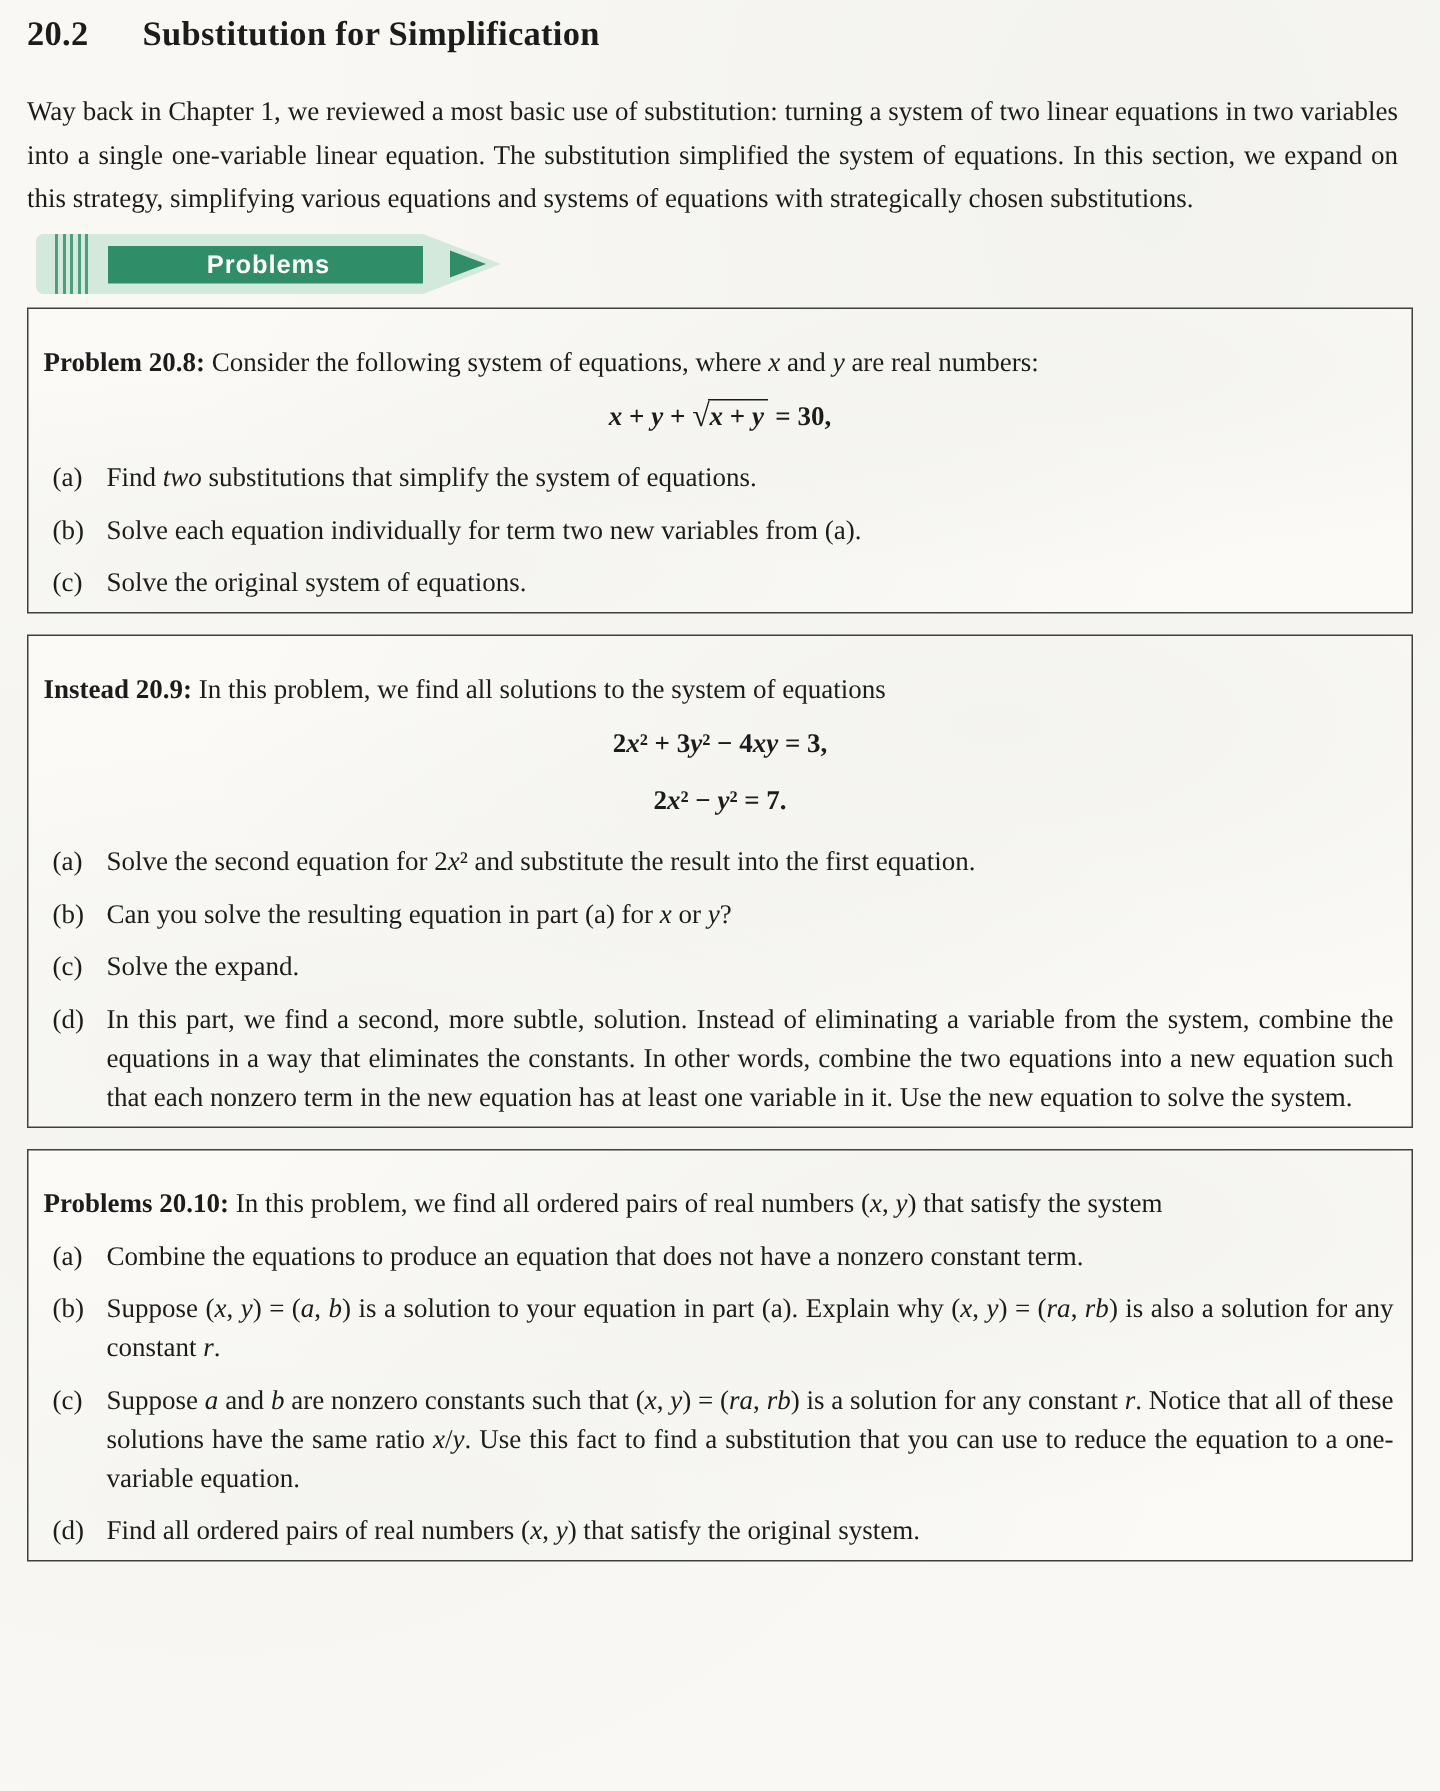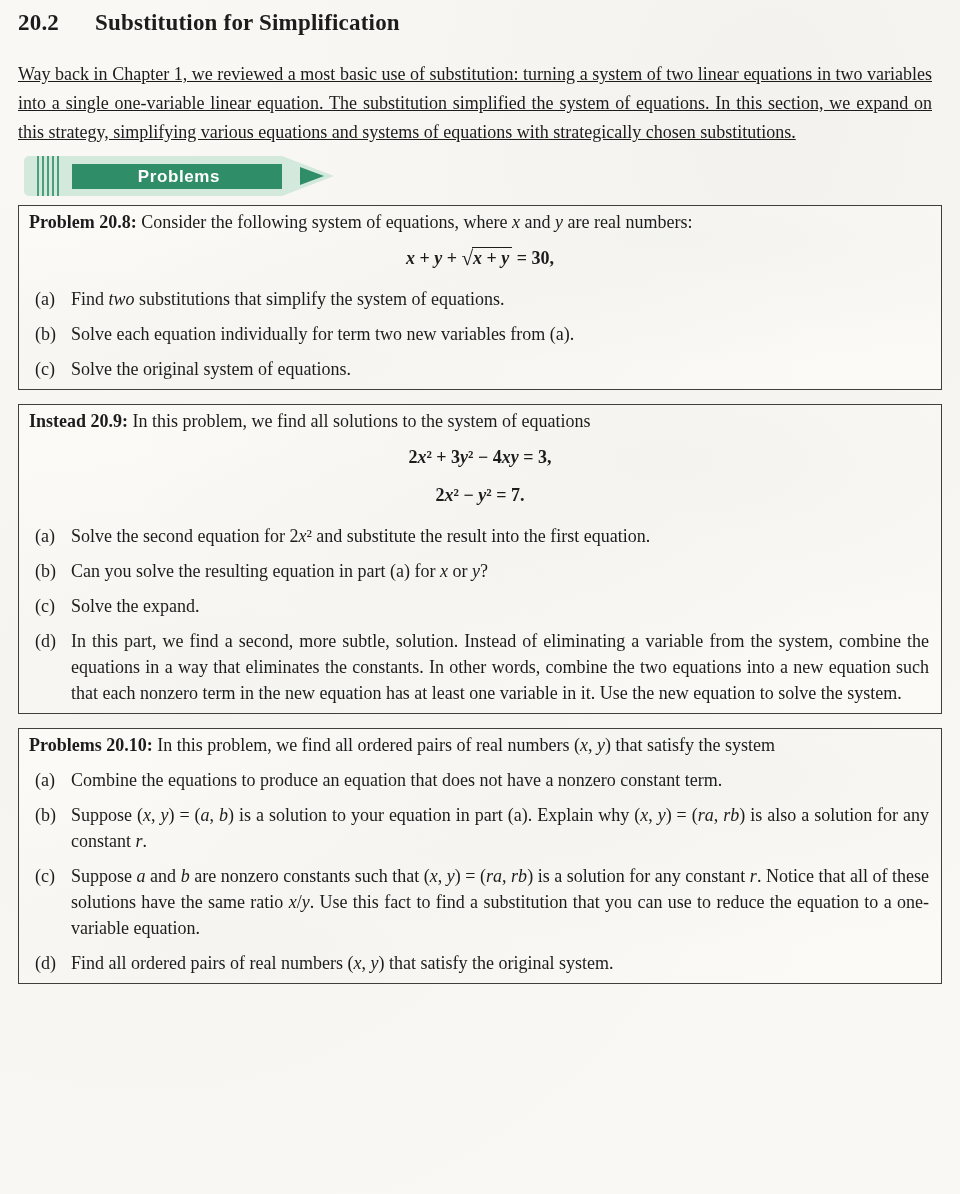--- a/index.html
+++ b/index.html
@@ -27,21 +27,20 @@
     font-size: 23px;
     font-weight: bold;
     letter-spacing: 0.2px;
   }
   .sec-num { margin-right: 30px; }
   .intro {
     margin: 24px 10px 0 0;
     font-size: 18px;
     line-height: 29px;
     text-align: justify;
-    text-decoration: underline;
   }
   
   .banner {
     position: relative;
     margin: 8px 0 0 6px;
     height: 42px;
     width: 340px;
     text-align: center;
   }
   .pencil-body {
@@ -91,21 +90,21 @@
   }
   
   .problems { margin-top: 8px; }
   .problem-box {
     box-sizing: border-box;
     border: 1.5px solid var(--box-border, #3f3f3f);
     background:
       radial-gradient(ellipse at 70% 18%, rgba(115,125,118,0.06), transparent 60%),
       radial-gradient(ellipse at 25% 85%, rgba(115,125,118,0.05), transparent 60%),
       #fbfaf7;
-    padding: 4px 10px 7px 10px;
+    padding: 23px 10px 7px 10px;
     margin-bottom: 14px;
   }
   .prob-head {
     margin: 0;
     font-size: 18px;
     line-height: 25px;
   }
   .prob-label { font-weight: bold; }
   .equations {
     margin: 4px 0 4px 0;

